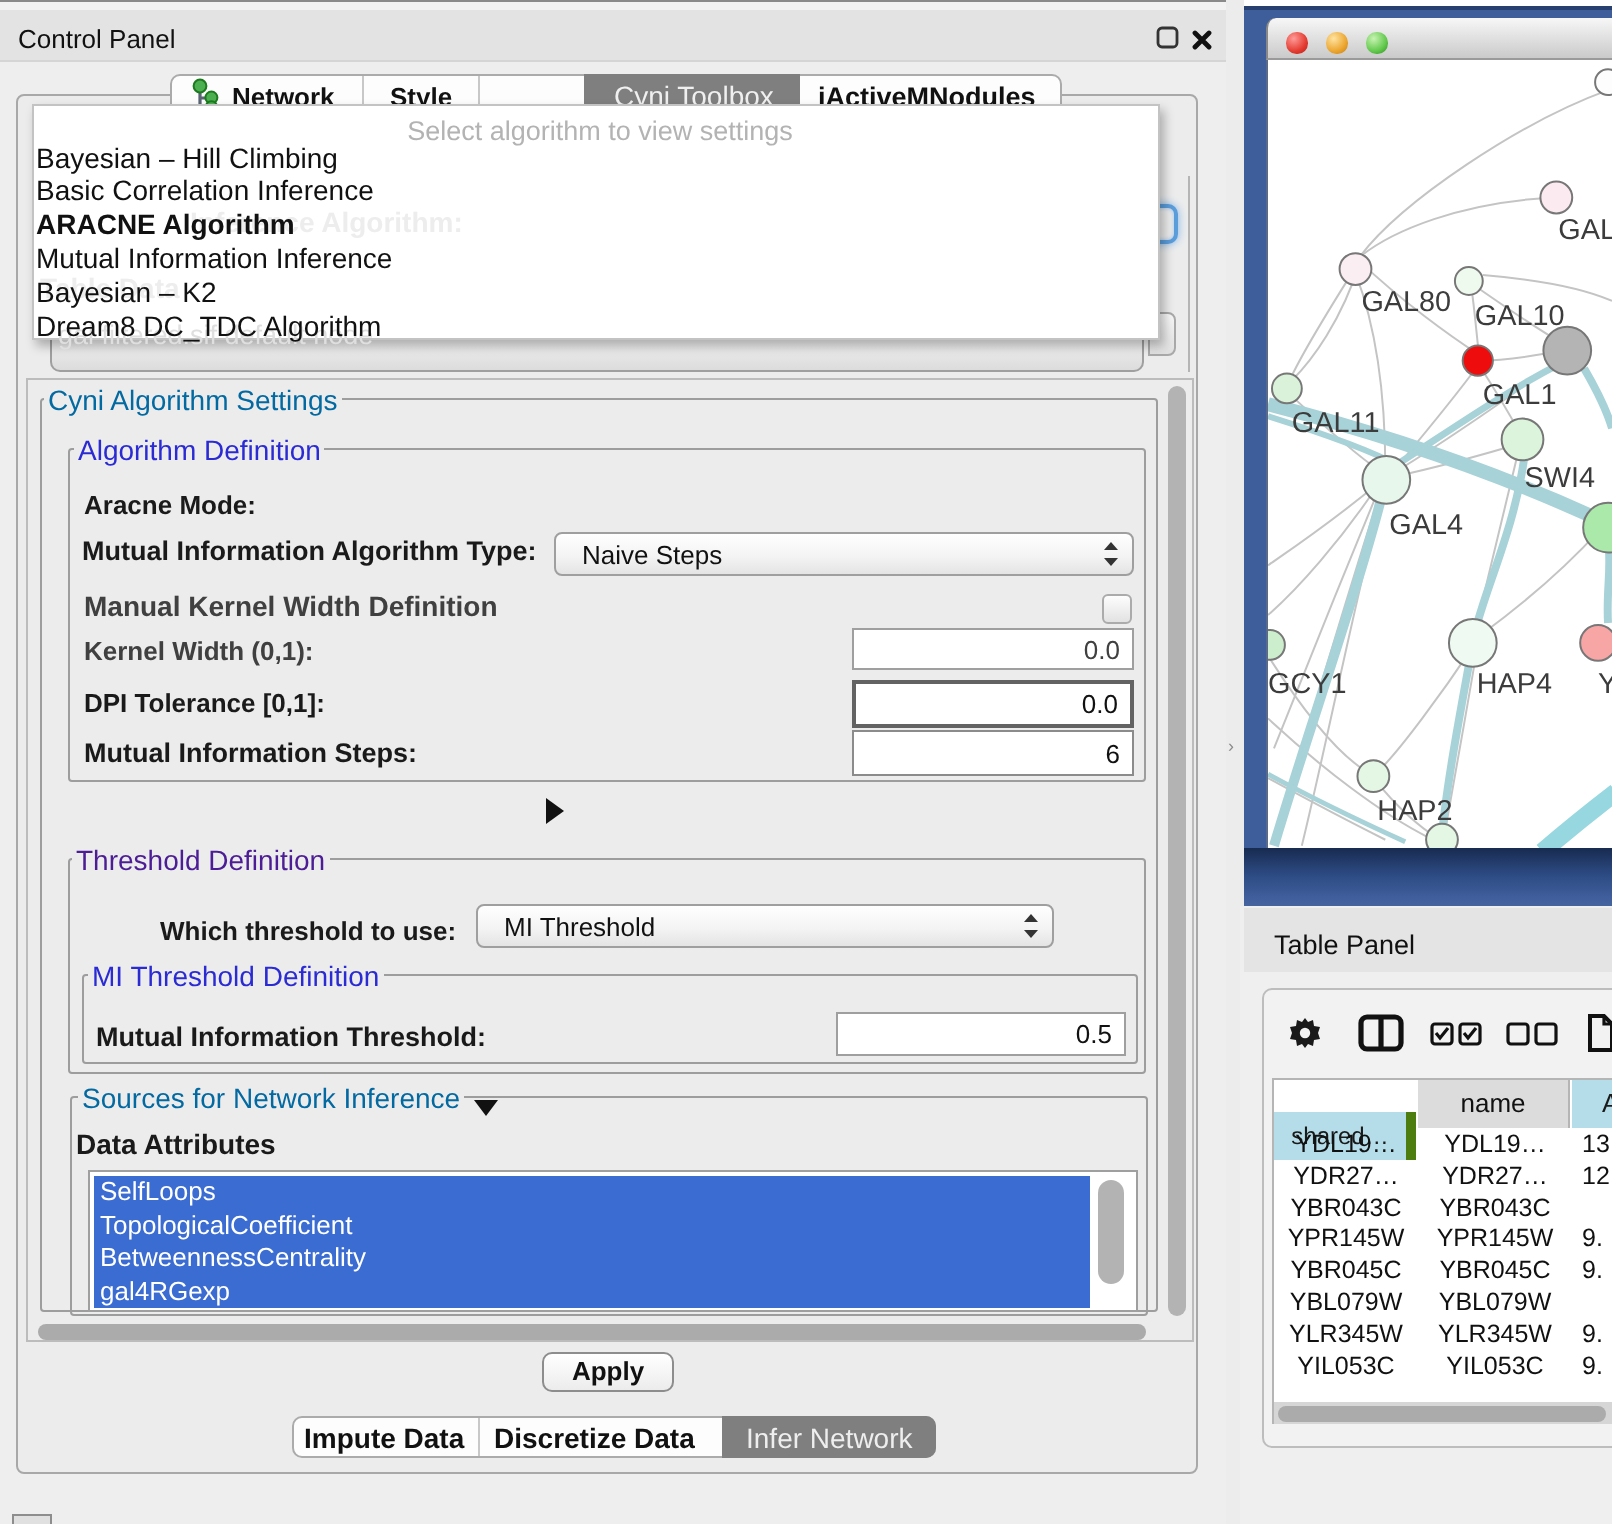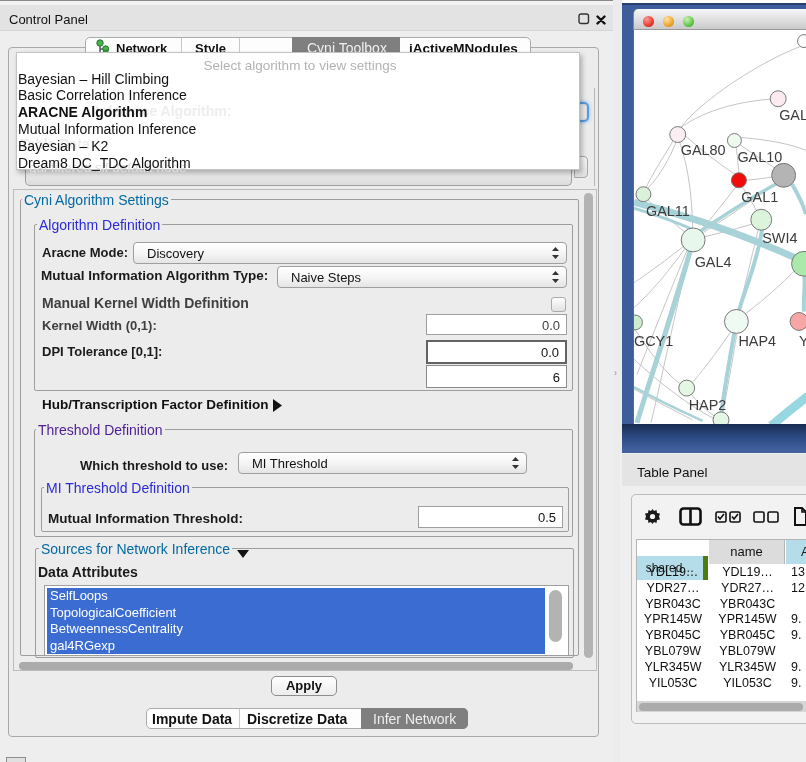--- a/index.html
+++ b/index.html
@@ -60,27 +60,20 @@
 
   <div class="abs" style="left:13px;top:189px;width:584px;height:482px;border:1px solid #bcbcbc;background:#ececec;"></div>
 
   <div class="group" style="left:20px;top:199px;width:559px;height:457px;"></div>
   <div class="abs gtitle" style="left:22px;top:192px;">Cyni Algorithm Settings</div>
 
   <div class="group" style="left:34px;top:224px;width:539px;height:167px;"></div>
   <div class="abs gtitle" style="left:37px;top:217px;color:#2b2bd4;">Algorithm Definition</div>
 
   <div class="abs lbl" style="left:42px;top:245px;font-size:13px;">Aracne Mode:</div>
-  <div class="combo" style="left:133px;top:242px;width:434px;height:22px;">
-    <span style="position:absolute;left:13px;top:3px;">Discovery</span>
-    <svg class="ar" viewBox="0 0 9 14">
-        <path d="M4.5 1 L8 5 L1 5 Z" fill="#333"></path>
-        <path d="M4.5 13 L8 9 L1 9 Z" fill="#333"></path>
-      </svg>
-  </div>
 
   <div class="abs lbl" style="left:41px;top:268px;">Mutual Information Algorithm Type:</div>
   <div class="combo" style="left:277px;top:266px;width:290px;height:22px;">
     <span style="position:absolute;left:13px;top:3px;">Naive Steps</span>
     <svg class="ar" viewBox="0 0 9 14">
         <path d="M4.5 1 L8 5 L1 5 Z" fill="#333"></path>
         <path d="M4.5 13 L8 9 L1 9 Z" fill="#333"></path>
       </svg>
   </div>
 
@@ -90,25 +83,25 @@
   <div class="abs lbl dis" style="left:42px;top:318px;font-size:13px;">Kernel Width (0,1):</div>
   <div class="field" style="left:426px;top:314px;width:141px;height:21px;">
       <span class="fv dis">0.0</span>
     </div>
 
   <div class="abs lbl" style="left:42px;top:344px;font-size:13px;">DPI Tolerance [0,1]:</div>
   <div class="field" style="left:426px;top:340px;width:141px;height:24px;border:2px solid #636363;">
       <span class="fv">0.0</span>
     </div>
 
+  <div class="abs lbl" style="left:42px;top:369px;">Mutual Information Steps:</div>
   <div class="field" style="left:426px;top:365px;width:141px;height:23px;border-color:#8b8b8b;">
       <span class="fv">6</span>
     </div>
 
-  <div class="abs" style="left:42px;top:397px;font-size:13.5px;font-weight:bold;color:#111;">Hub/Transcription Factor Definition</div>
   <svg class="abs" style="left:272px;top:399px;" width="11" height="13" viewBox="0 0 11 13">
       <path d="M1 0 L10 6.5 L1 13 Z" fill="#111"></path>
     </svg>
 
   <div class="group" style="left:34px;top:429px;width:539px;height:108px;"></div>
   <div class="abs gtitle" style="left:36px;top:422px;color:#4c1d95;">Threshold Definition</div>
 
   <div class="abs lbl" style="left:80px;top:458px;font-size:13px;">Which threshold to use:</div>
   <div class="combo" style="left:238px;top:452px;width:289px;height:22px;">
     <span style="position:absolute;left:13px;top:3px;">MI Threshold</span>

